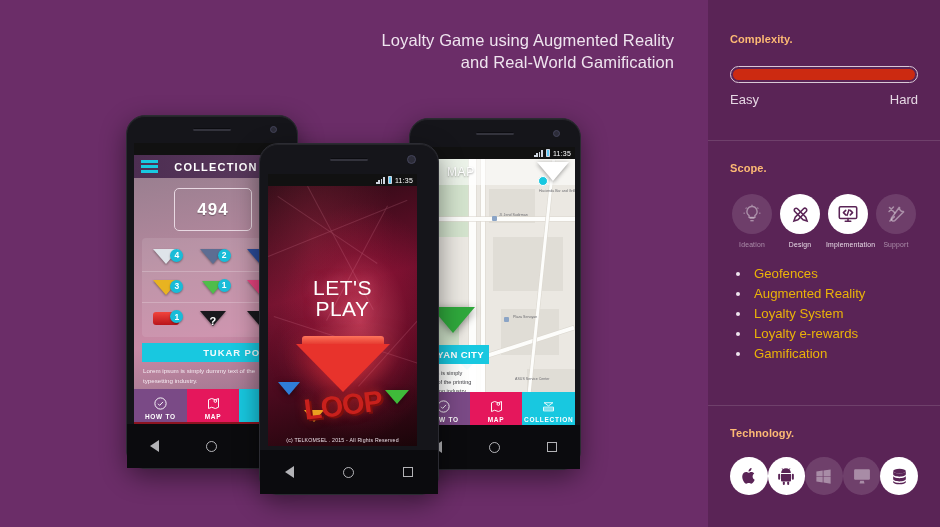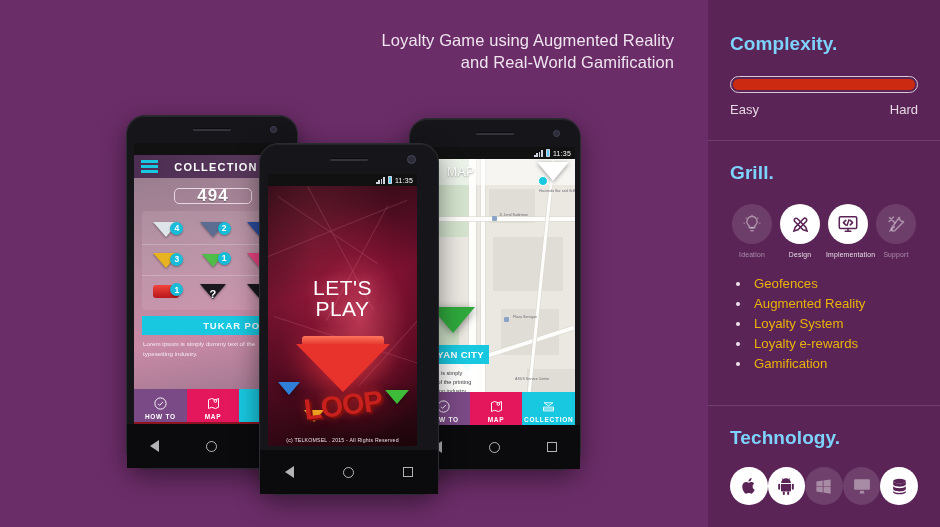--- a/index.html
+++ b/index.html
@@ -135,21 +135,21 @@
     flex: 1; text-align: center; color: #fff;
     font-size: 11px; font-weight: 700; letter-spacing: 1.2px;
     padding-right: 18px;
   }
   .coll-body {
     position: absolute; left: 0; right: 0; top: 35px; bottom: 0;
     background: linear-gradient(170deg,#9a7f90 0%, #b98aa0 38%, #c98aa6 62%, #8a6d84 100%);
   }
   .count-box {
     margin: 10px auto 0;
-    width: 78px; height: 16px;
+    width: 78px; height: 43px;
     border: 1.4px solid #e8d8e2;
     border-radius: 5px;
     display: flex; align-items: center; justify-content: center;
     color: #fff; font-size: 17px; font-weight: 700; letter-spacing: 1px;
     text-shadow: 0 1px 1px rgba(0,0,0,.35);
   }
   .gem-grid {
     margin: 7px 8px 0;
     background: rgba(255,255,255,.10);
     border-radius: 4px;
@@ -330,21 +330,21 @@
     position: absolute; right: 0; top: 0;
     width: 232px; height: 527px;
     background: #5a2456;
   }
   .panel { position: relative; padding: 0 22px; }
   .panel + .panel::before {
     content: ""; position: absolute; left: 0; right: 0; top: 0;
     height: 1px; background: rgba(255,255,255,.13);
   }
   .panel-title {
-    color: #7dd3fc; font-size: 19px; font-weight: 700;
+    color: #fdba74; font-size: 11px; font-weight: 700;
     letter-spacing: .1px;
   }
   #panel-complexity { padding-top: 33px; height: 140px; }
   .meter {
     margin-top: 21px;
     height: 17px;
     border-radius: 9px;
     border: 1.6px solid #d9c9d6;
     background: #5a2456;
     padding: 1.6px;
@@ -675,21 +675,21 @@
       <div class="meter">
         <div class="meter-fill" id="meter-fill" style="width: 100%;"></div>
       </div>
       <div class="meter-labels">
         <span>Easy</span>
         <span>Hard</span>
       </div>
     </div>
 
     <div class="panel" id="panel-scope">
-      <div class="panel-title">Grill.</div>
+      <div class="panel-title">Scope.</div>
 
       <div class="scope-icons">
 
         <div class="scope-item">
           <div class="circ off">
             <svg width="20" height="20" viewBox="0 0 24 24" fill="none" stroke="currentColor" stroke-width="1.7">
               <path d="M9 17h6"></path>
                 <path d="M10 20h4"></path>
               <path d="M12 3a6 6 0 0 0-3.5 10.9V16h7v-2.1A6 6 0 0 0 12 3z"></path>
               <path d="M12 1v1.2M4.5 4.5l.9.9M19.5 4.5l-.9.9M2 11h1.2M20.8 11H22"></path>

